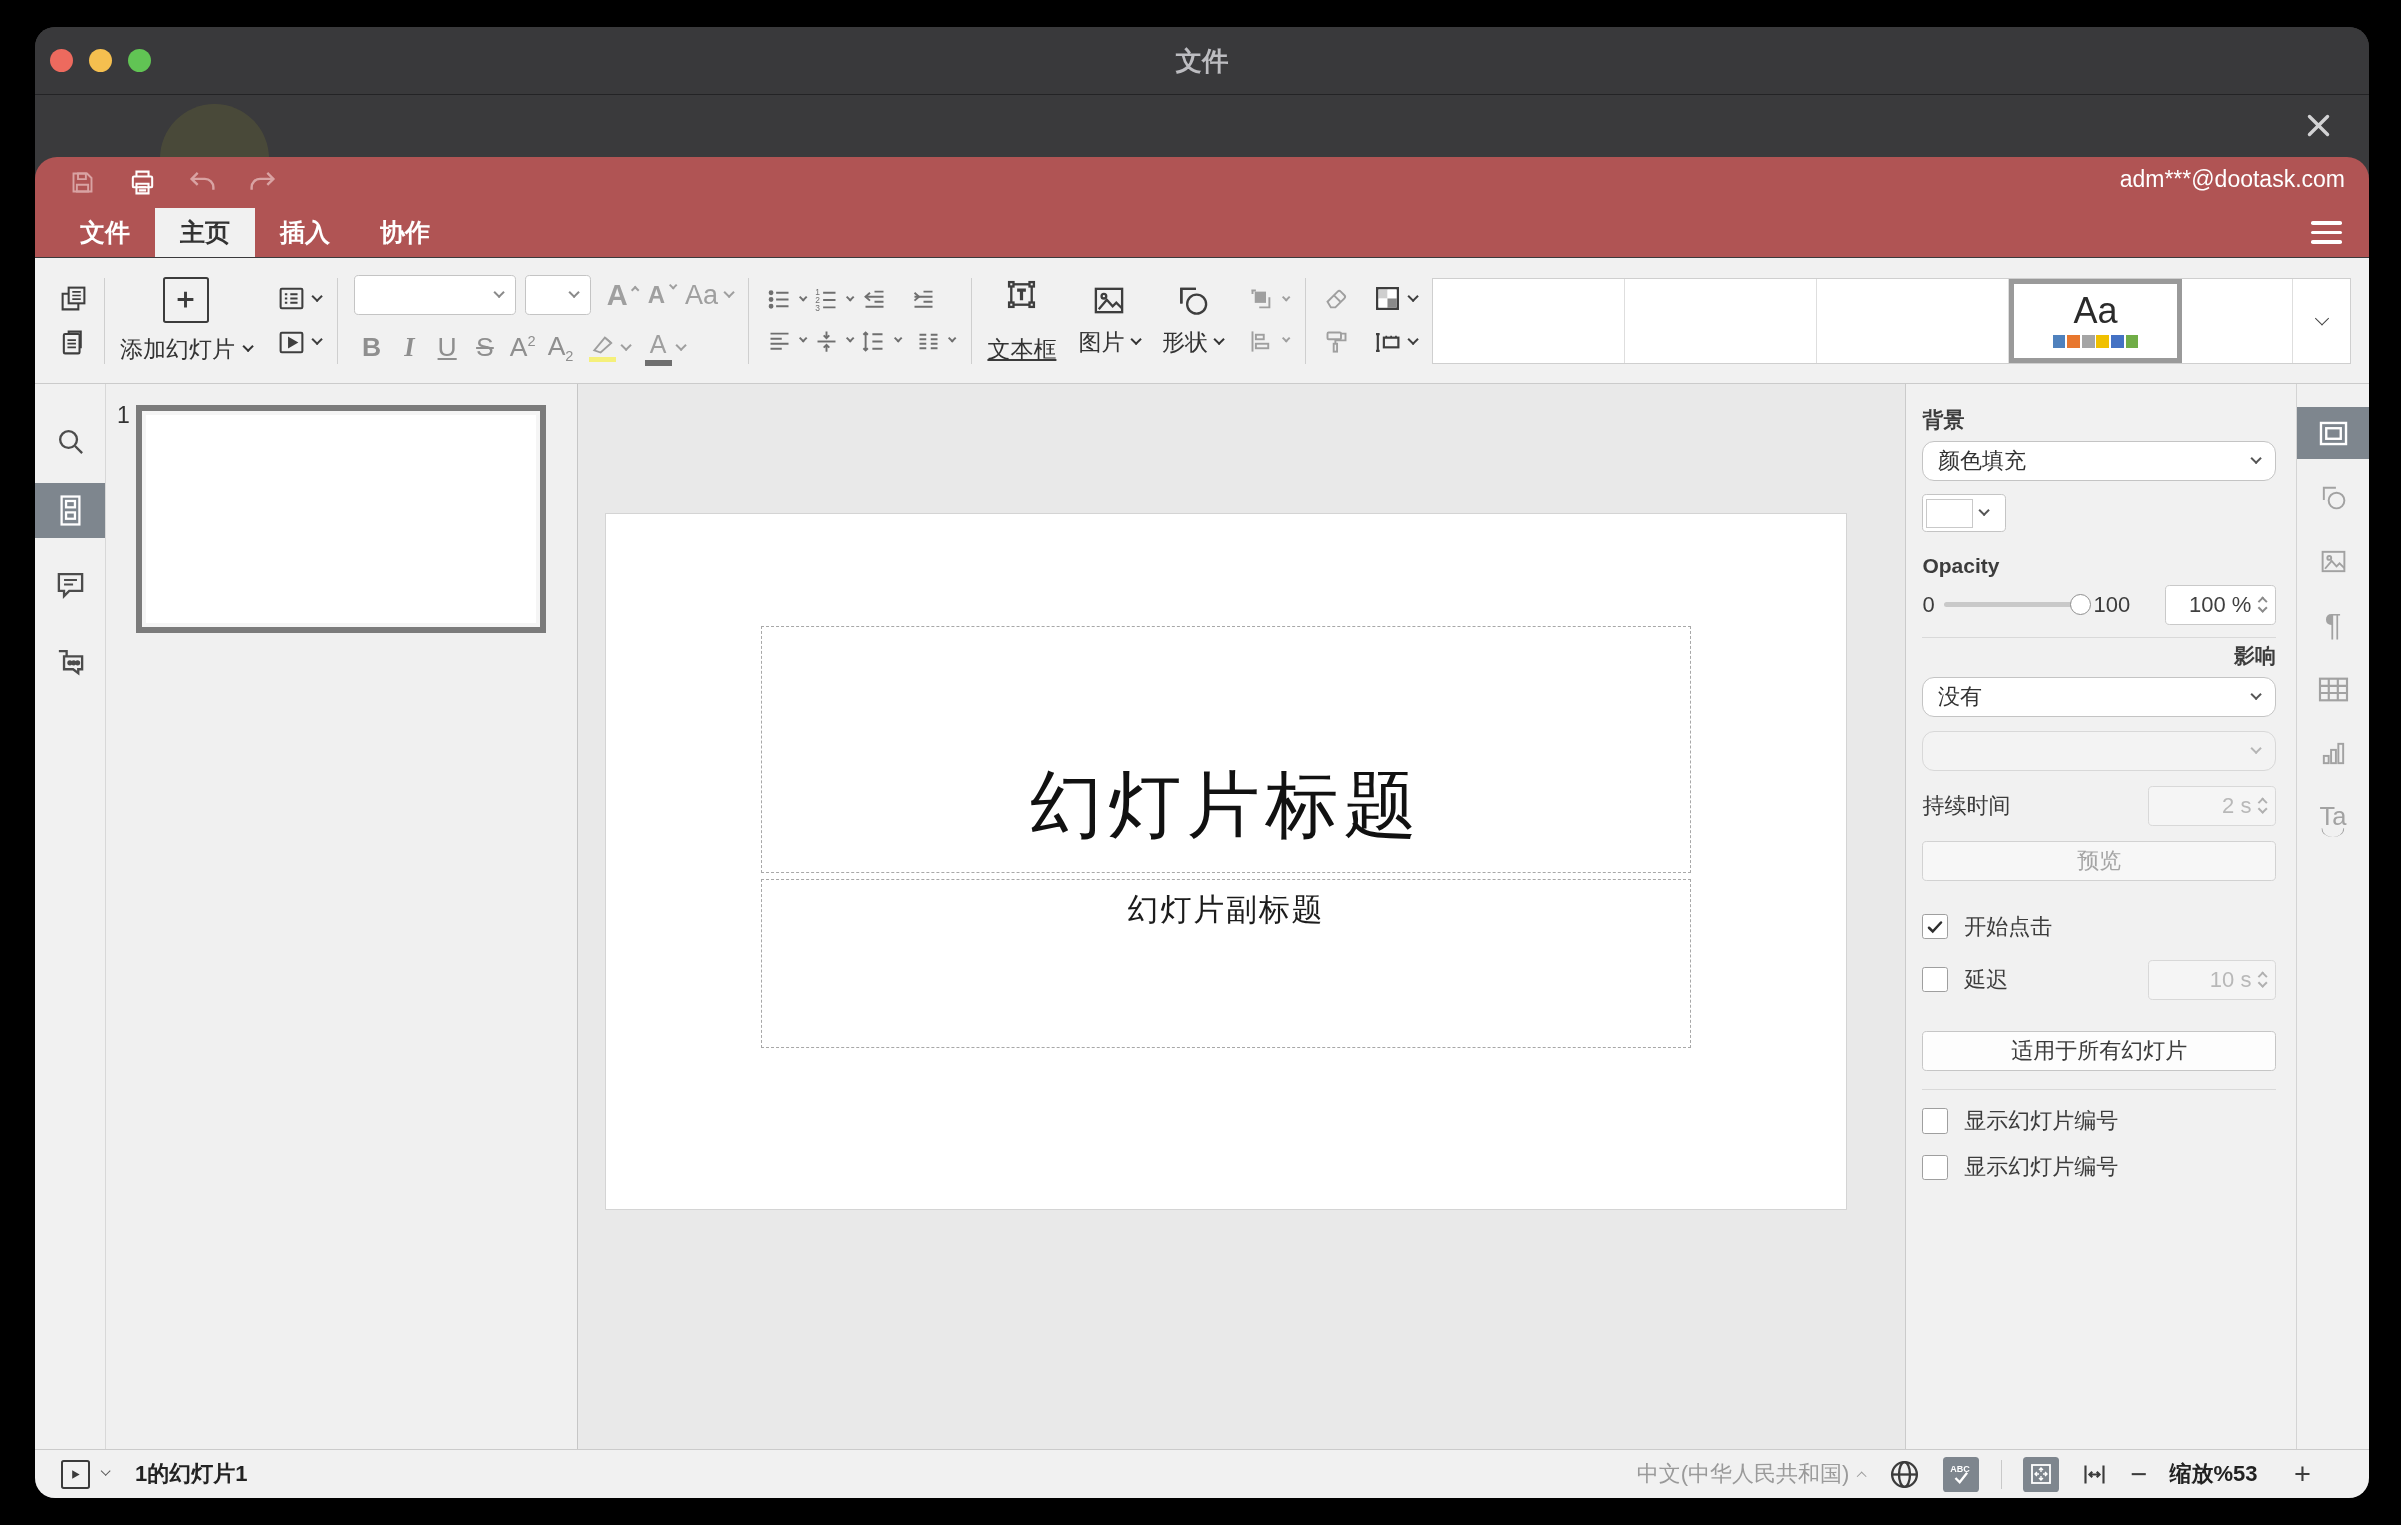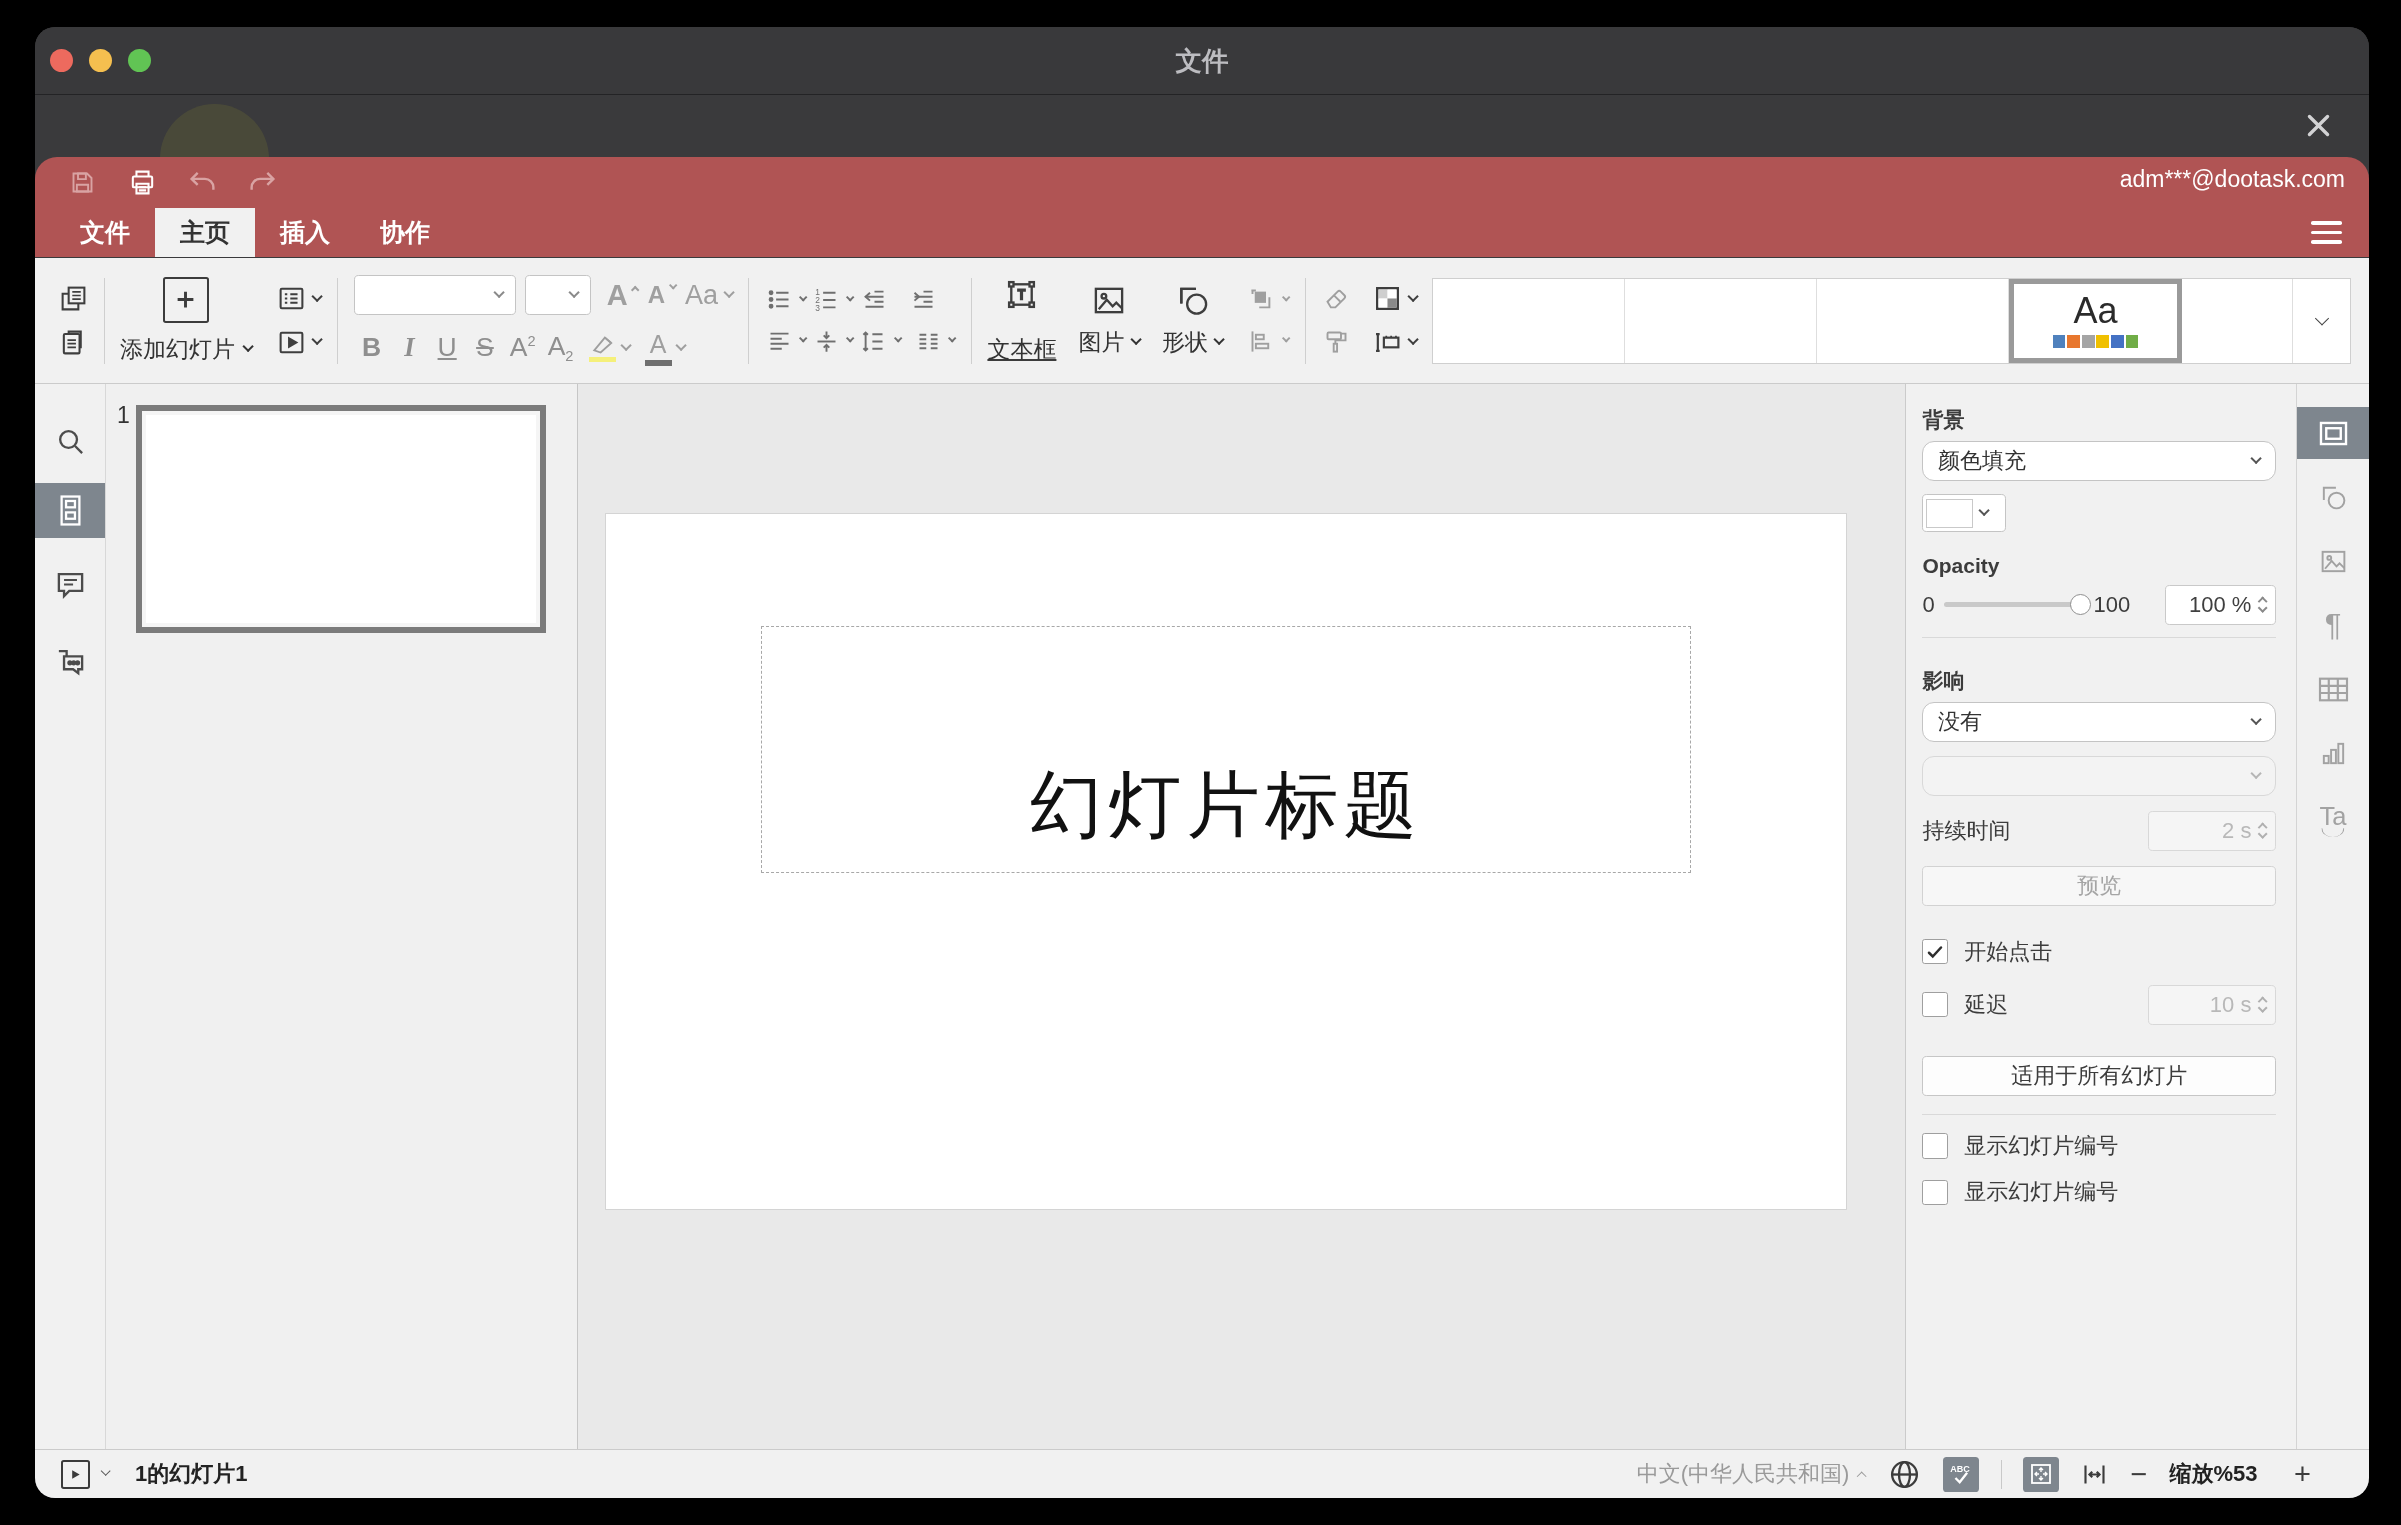--- a/index.html
+++ b/index.html
@@ -560,20 +560,23 @@
           <div class="pg"></div>
         </div>
     </div>
 
     <div class="editorcol">
       <div class="canvas">
         <div class="slide">
           <div class="ph title">
             <span class="ph-title-text">幻灯片标题</span>
           </div>
+          <div class="ph subtitle">
+            <span class="ph-sub-text">幻灯片副标题</span>
+          </div>
         </div>
       </div>
     </div>
 
     <div class="rpanel">
       <div class="plabel">背景</div>
       <div class="pselect">
         <span>颜色填充</span>
           <span class="chv"></span>
       </div>
@@ -593,21 +596,21 @@
           <span>100 %</span>
           <span class="spin-arrows">
               <span class="chv up"></span>
               <span class="chv"></span>
             </span>
         </span>
       </div>
 
       <div class="pdivider"></div>
 
-      <div class="plabel" style="margin-top:29px;">影响</div>
+      <div class="plabel" style="margin-top:4px;text-align:right;">影响</div>
       <div class="pselect">
         <span>没有</span>
           <span class="chv"></span>
       </div>
       <div class="pselect disabled" style="margin-top:14.6px;">
         <span></span>
           <span class="chv" style="color:#b5b5b5;"></span>
       </div>
 
       <div class="prow" style="margin-top:14.6px;">

